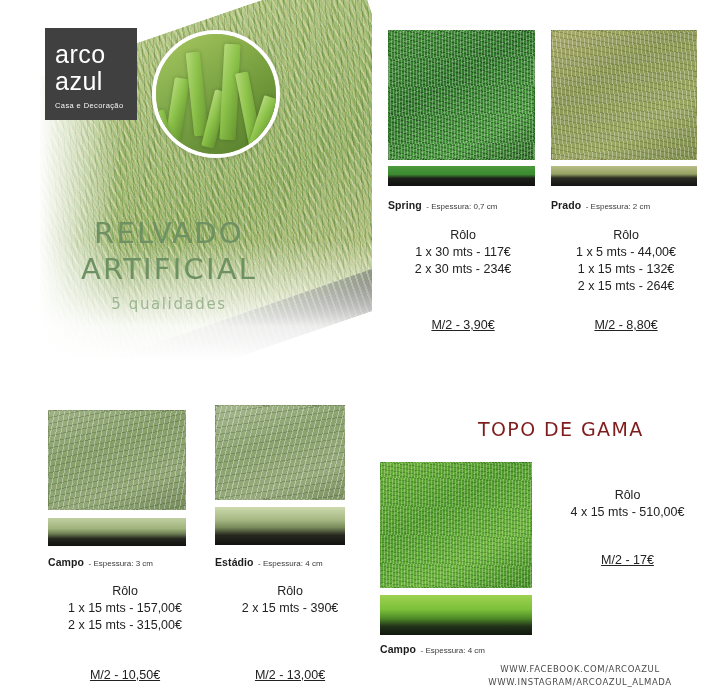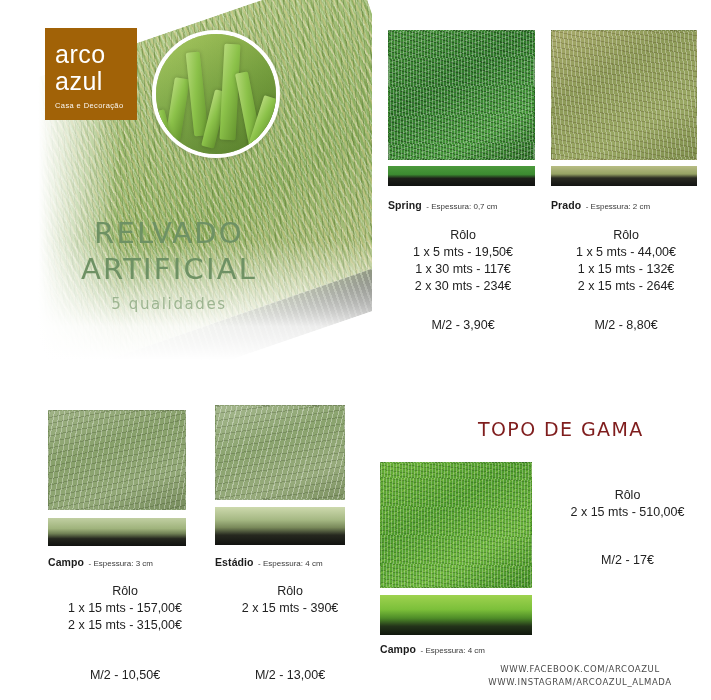--- a/index.html
+++ b/index.html
@@ -74,21 +74,21 @@
     position:absolute;
     background:linear-gradient(100deg,#b6d97a 0%,#8cc24a 45%,#66962f 100%);
     border-radius:2px;
     box-shadow:0 0 4px rgba(0,0,0,.22);
   }
 
   
   .logo {
     position:absolute; left:45px; top:28px;
     width:92px; height:92px;
-    background:#a16207;
+    background:#404040;
     display:flex; flex-direction:column; justify-content:center;
     padding:8px 0 6px 10px;
   }
   .logo-line {
     color:#ffffff;
     font-size:25px;
     line-height:27px;
     letter-spacing:.5px;
     font-weight:300;
   }
@@ -186,21 +186,21 @@
 
   .prod-name {
     font-size:10.5px; font-weight:bold; color:#1c1c1c; letter-spacing:.1px;
   }
   .prod-thick {
     font-size:8px; font-weight:normal; color:#3a3a3a;
   }
 
   .price-block { text-align:center; font-size:12.5px; line-height:17px; color:#222; }
   .price-block .rolo { display:block; }
-  .price-m2 { text-align:center; font-size:12.5px; color:#222; }
+  .price-m2 { text-align:center; font-size:12.5px; color:#222;text-decoration:underline; }
 
   .section-title {
     font-family:"DejaVu Sans", sans-serif;
     font-size:19px;
     letter-spacing:1.4px;
     text-transform:uppercase;
     color:#7f1d1d;
   }
 
   .footer { position:absolute; left:449px; top:663px; width:262px; text-align:center; }
@@ -253,21 +253,20 @@
   </div>
   <div class="card" style="left:388px; top:166px; width:147px; height:20px;">
     <div class="swatch-side tex-spring-side"></div>
   </div>
   <div class="card" style="left:388px; top:195px; width:170px;">
     <span class="prod-name">Spring</span>
     <span class="prod-thick">- Espessura: 0,7 cm</span>
   </div>
   <div class="card price-block" style="left:383px; top:227px; width:160px;">
     <span class="rolo">Rôlo</span>
-    <span class="rolo">1 x 5 mts - 19,50€</span>
     <span class="rolo">1 x 30 mts - 117€</span>
     <span class="rolo">2 x 30 mts - 234€</span>
   </div>
   <div class="card price-m2" style="left:383px; top:318px; width:160px;">M/2 - 3,90€</div>
 
   <div class="card" style="left:551px; top:30px; width:146px; height:130px;">
     <div class="swatch-top tex-prado"></div>
   </div>
   <div class="card" style="left:551px; top:166px; width:146px; height:20px;">
     <div class="swatch-side tex-prado-side"></div>
@@ -324,21 +323,21 @@
   </div>
   <div class="card" style="left:380px; top:595px; width:152px; height:40px;">
     <div class="swatch-side tex-garden-side"></div>
   </div>
   <div class="card" style="left:380px; top:639px; width:190px;">
     <span class="prod-name">Campo</span>
     <span class="prod-thick">- Espessura: 4 cm</span>
   </div>
   <div class="card price-block" style="left:545px; top:487px; width:165px;">
     <span class="rolo">Rôlo</span>
-    <span class="rolo">2 x 15 mts - 510,00€</span>
+    <span class="rolo">4 x 15 mts - 510,00€</span>
   </div>
   <div class="card price-m2" style="left:545px; top:553px; width:165px;">M/2 - 17€</div>
 
   <div class="footer">
     <div>WWW.FACEBOOK.COM/ARCOAZUL</div>
     <div>WWW.INSTAGRAM/ARCOAZUL_ALMADA</div>
   </div>
 
 </div>
 

